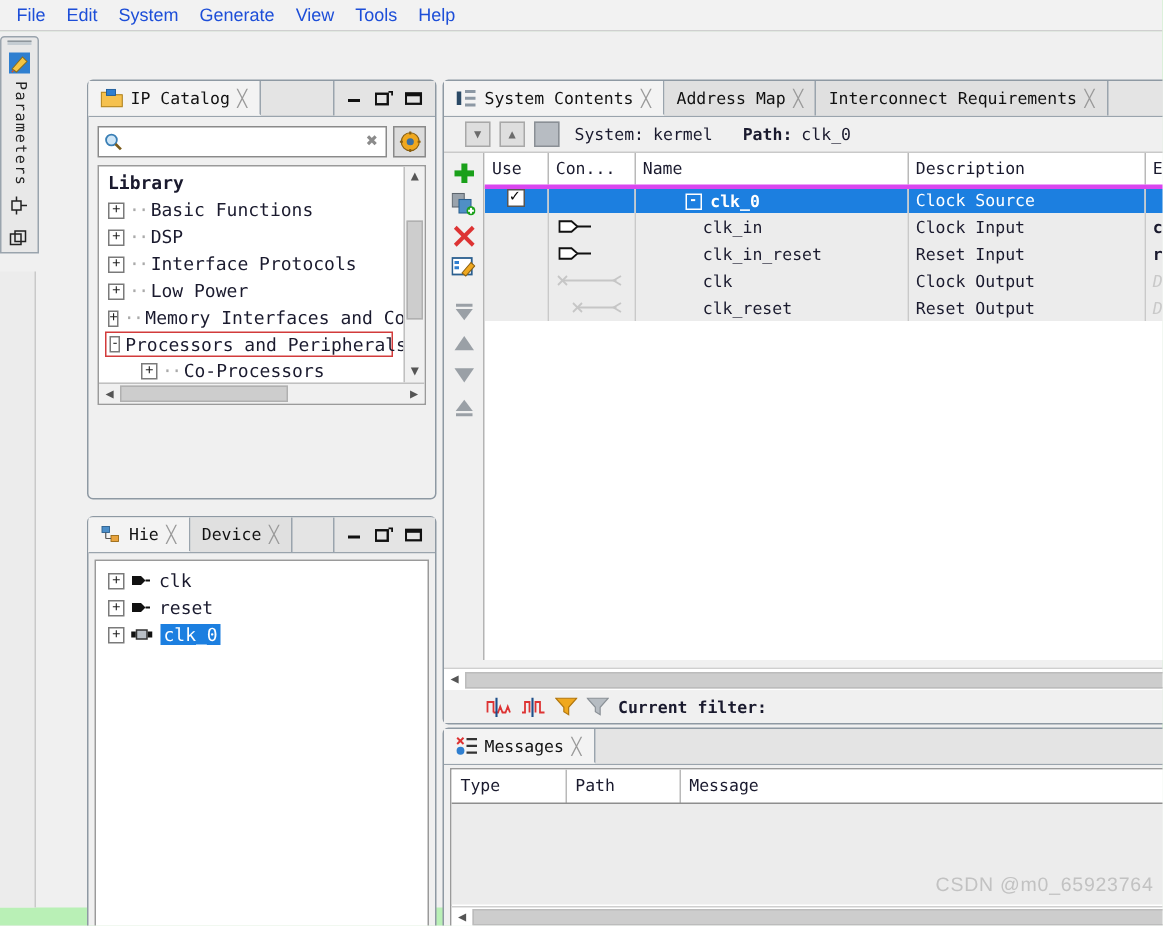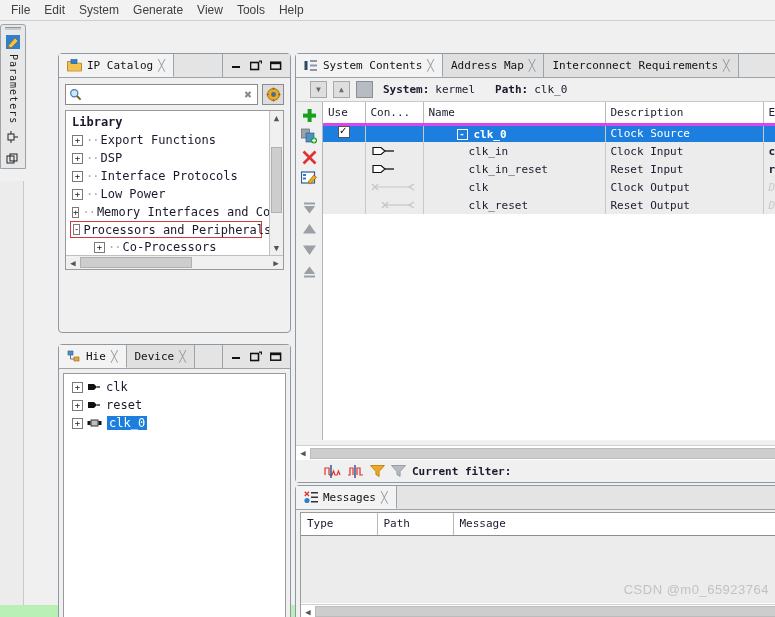--- a/index.html
+++ b/index.html
@@ -17,21 +17,21 @@
   #menubar {
     height: 21px;
     background: #f2f2f2;
     border-bottom: 1px solid #cfcfcf;
     display: flex;
     align-items: center;
     padding-left: 4px;
     font-family: "Liberation Sans", sans-serif;
     font-size: 12px;
   }
-  #menubar .mi { padding: 2px 7px; color:#404040; cursor:default; }
+  #menubar .mi { padding: 2px 7px; color:#1d4ed8; cursor:default; }
 
   
   #workspace {
     position:absolute; left:0; top:21px; right:0; bottom:12px;
     background:#f0f0f0;
   }
 
   
   #vtabs {
     position:absolute; left:0; top:3px; width:26px; height:145px;
@@ -319,21 +319,21 @@
       </div>
 
       <div class="treebox">
         <div class="treeinner">
           <div class="trow root">
             <span>Library</span>
           </div>
           <div class="trow lvl1">
             <span class="exp">+</span>
             <span class="dots">··</span>
-            <span>Export Functions</span>
+            <span>Basic Functions</span>
           </div>
           <div class="trow lvl1">
             <span class="exp">+</span>
             <span class="dots">··</span>
             <span>DSP</span>
           </div>
           <div class="trow lvl1">
             <span class="exp">+</span>
             <span class="dots">··</span>
             <span>Interface Protocols</span>
@@ -470,21 +470,21 @@
         <span>Interconnect Requirements</span>
         <span class="tabclose">╳</span>
       </div>
       <div class="winctl" style="border-left:none;background:#e4e4e4;flex:1;"></div>
     </div>
 
     <div id="sc-topbar">
       <div class="sqbtn">▼</div>
       <div class="sqbtn">▲</div>
       <div class="sqbtn" style="background:#b7bcc2;border-color:#8a8f95;"></div>
-      <span style="font-weight:bold;margin-left:4px;">System:</span>
+      <span style="font-weight:normal;margin-left:4px;">System:</span>
       <span>kermel</span>
       <span style="font-weight:bold;margin-left:14px;">Path:</span>
       <span>clk_0</span>
     </div>
 
     <div id="sc-main">
       <div id="sc-tools">
         <div class="ti">
           <svg class="icosvg" width="15" height="15" viewBox="0 0 15 15">
             <rect x="5.6" y="1" width="4" height="13" fill="#1aa01a"></rect>

